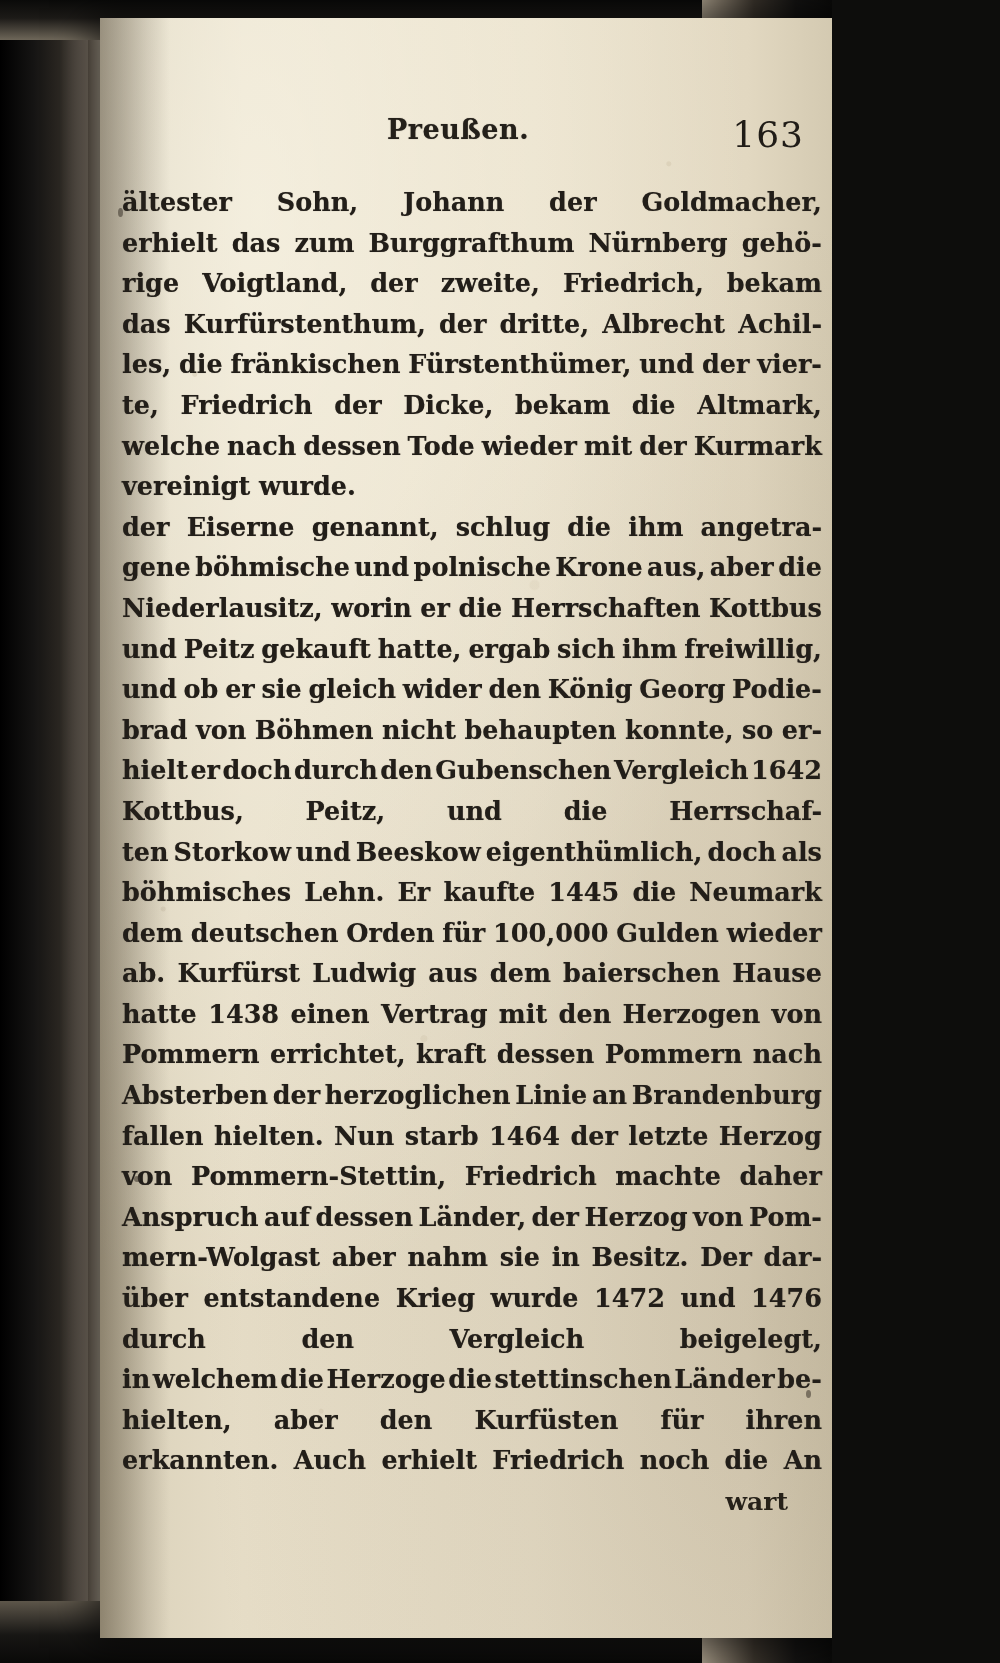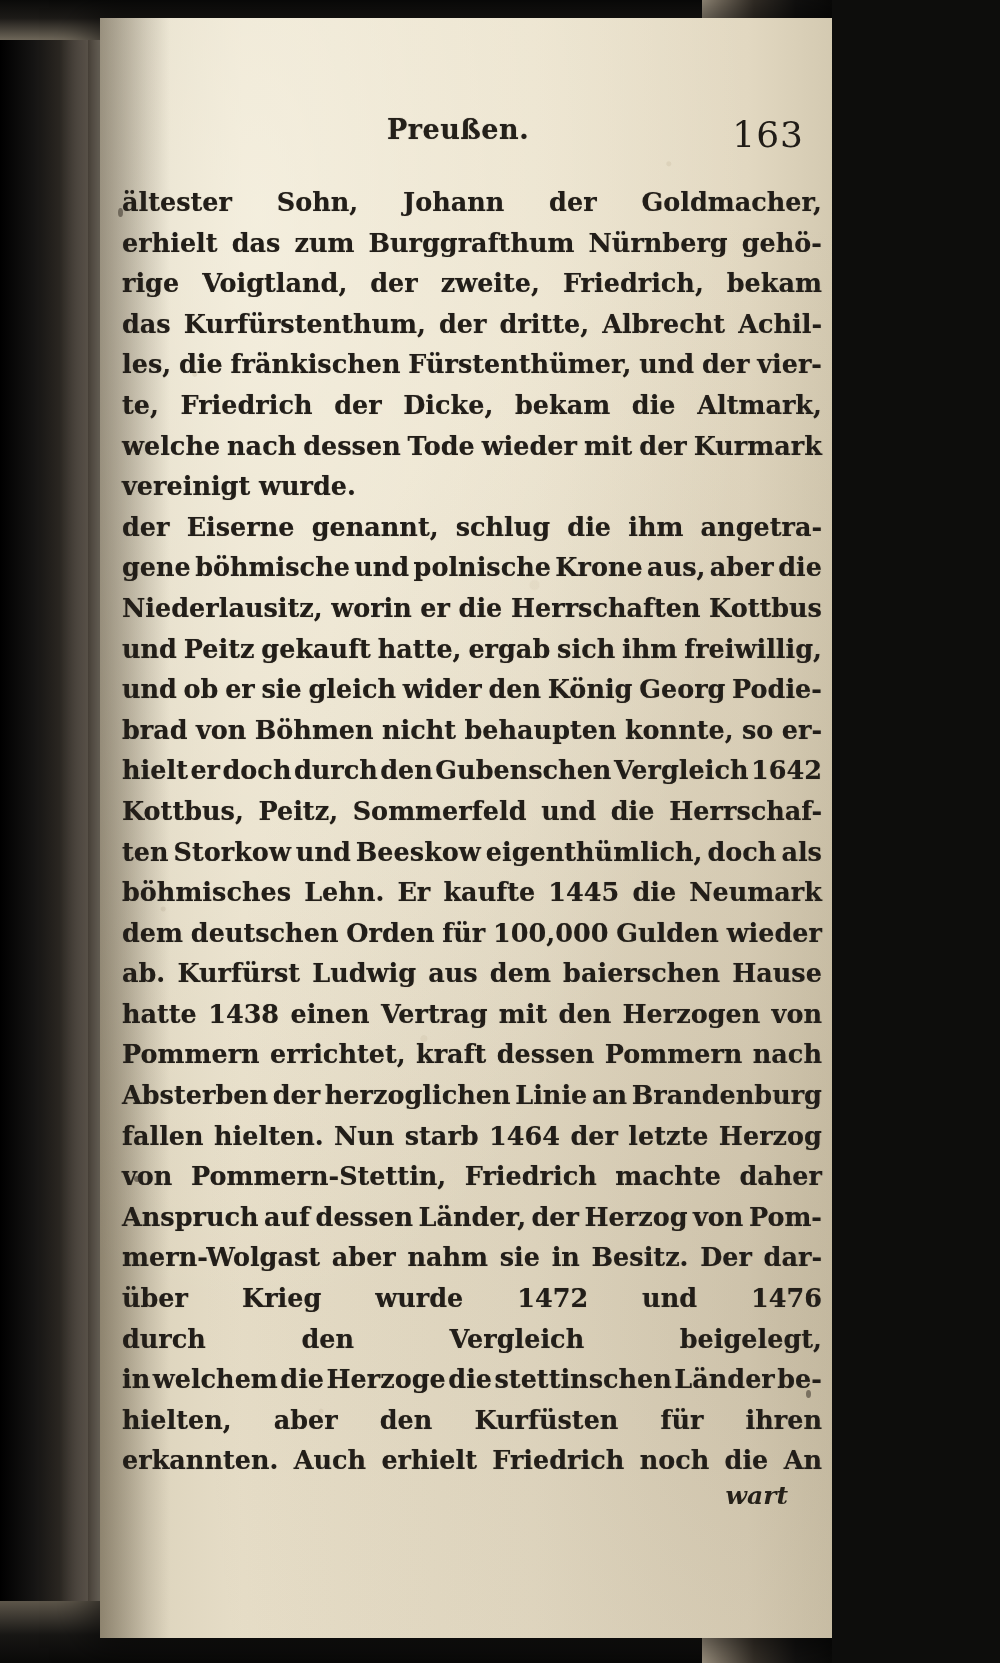--- a/index.html
+++ b/index.html
@@ -164,26 +164,26 @@
     display: flex;
     justify-content: space-between;
     align-items: flex-end;
   }
   .para .ln.j > span { white-space: pre; }
 
   .indent { display: inline-block; width: 52px; }
   .num { font-family: "DejaVu Serif", serif; letter-spacing: 1px; }
 
   .catchword {
+    margin-top: 6px;
     text-align: right;
     padding-right: 34px;
     font-size: 25px;
     color: #262119;
     font-weight: 600;
-    font-style: italic;
   }
 
   
   .speck { position: absolute; background: #3b332a; border-radius: 50%; opacity: .55; z-index: 4; }
 </style>
 </head>
 <body>
 
 <div id="scan">
 
@@ -338,21 +338,20 @@
             <span>doch</span>
             <span>durch</span>
             <span>den</span>
             <span>Gubenschen</span>
             <span>Vergleich</span>
             <span>1642</span>
           </span>
         <span class="ln j">
             <span>Kottbus,</span>
             <span>Peitz,</span>
-            <span>Sommerfeld</span>
             <span>und</span>
             <span>die</span>
             <span>Herrschaf-</span>
           </span>
         <span class="ln j">
             <span>ten</span>
             <span>Storkow</span>
             <span>und</span>
             <span>Beeskow</span>
             <span>eigenthümlich,</span>
@@ -444,20 +443,21 @@
             <span>aber</span>
             <span>nahm</span>
             <span>sie</span>
             <span>in</span>
             <span>Besitz.</span>
             <span>Der</span>
             <span>dar-</span>
           </span>
         <span class="ln j">
             <span>über</span>
+            <span>entstandene</span>
             <span>Krieg</span>
             <span>wurde</span>
             <span>1472</span>
             <span>und</span>
             <span>1476</span>
           </span>
         <span class="ln j">
             <span>durch</span>
             <span>den</span>
             <span>Vergleich</span>

